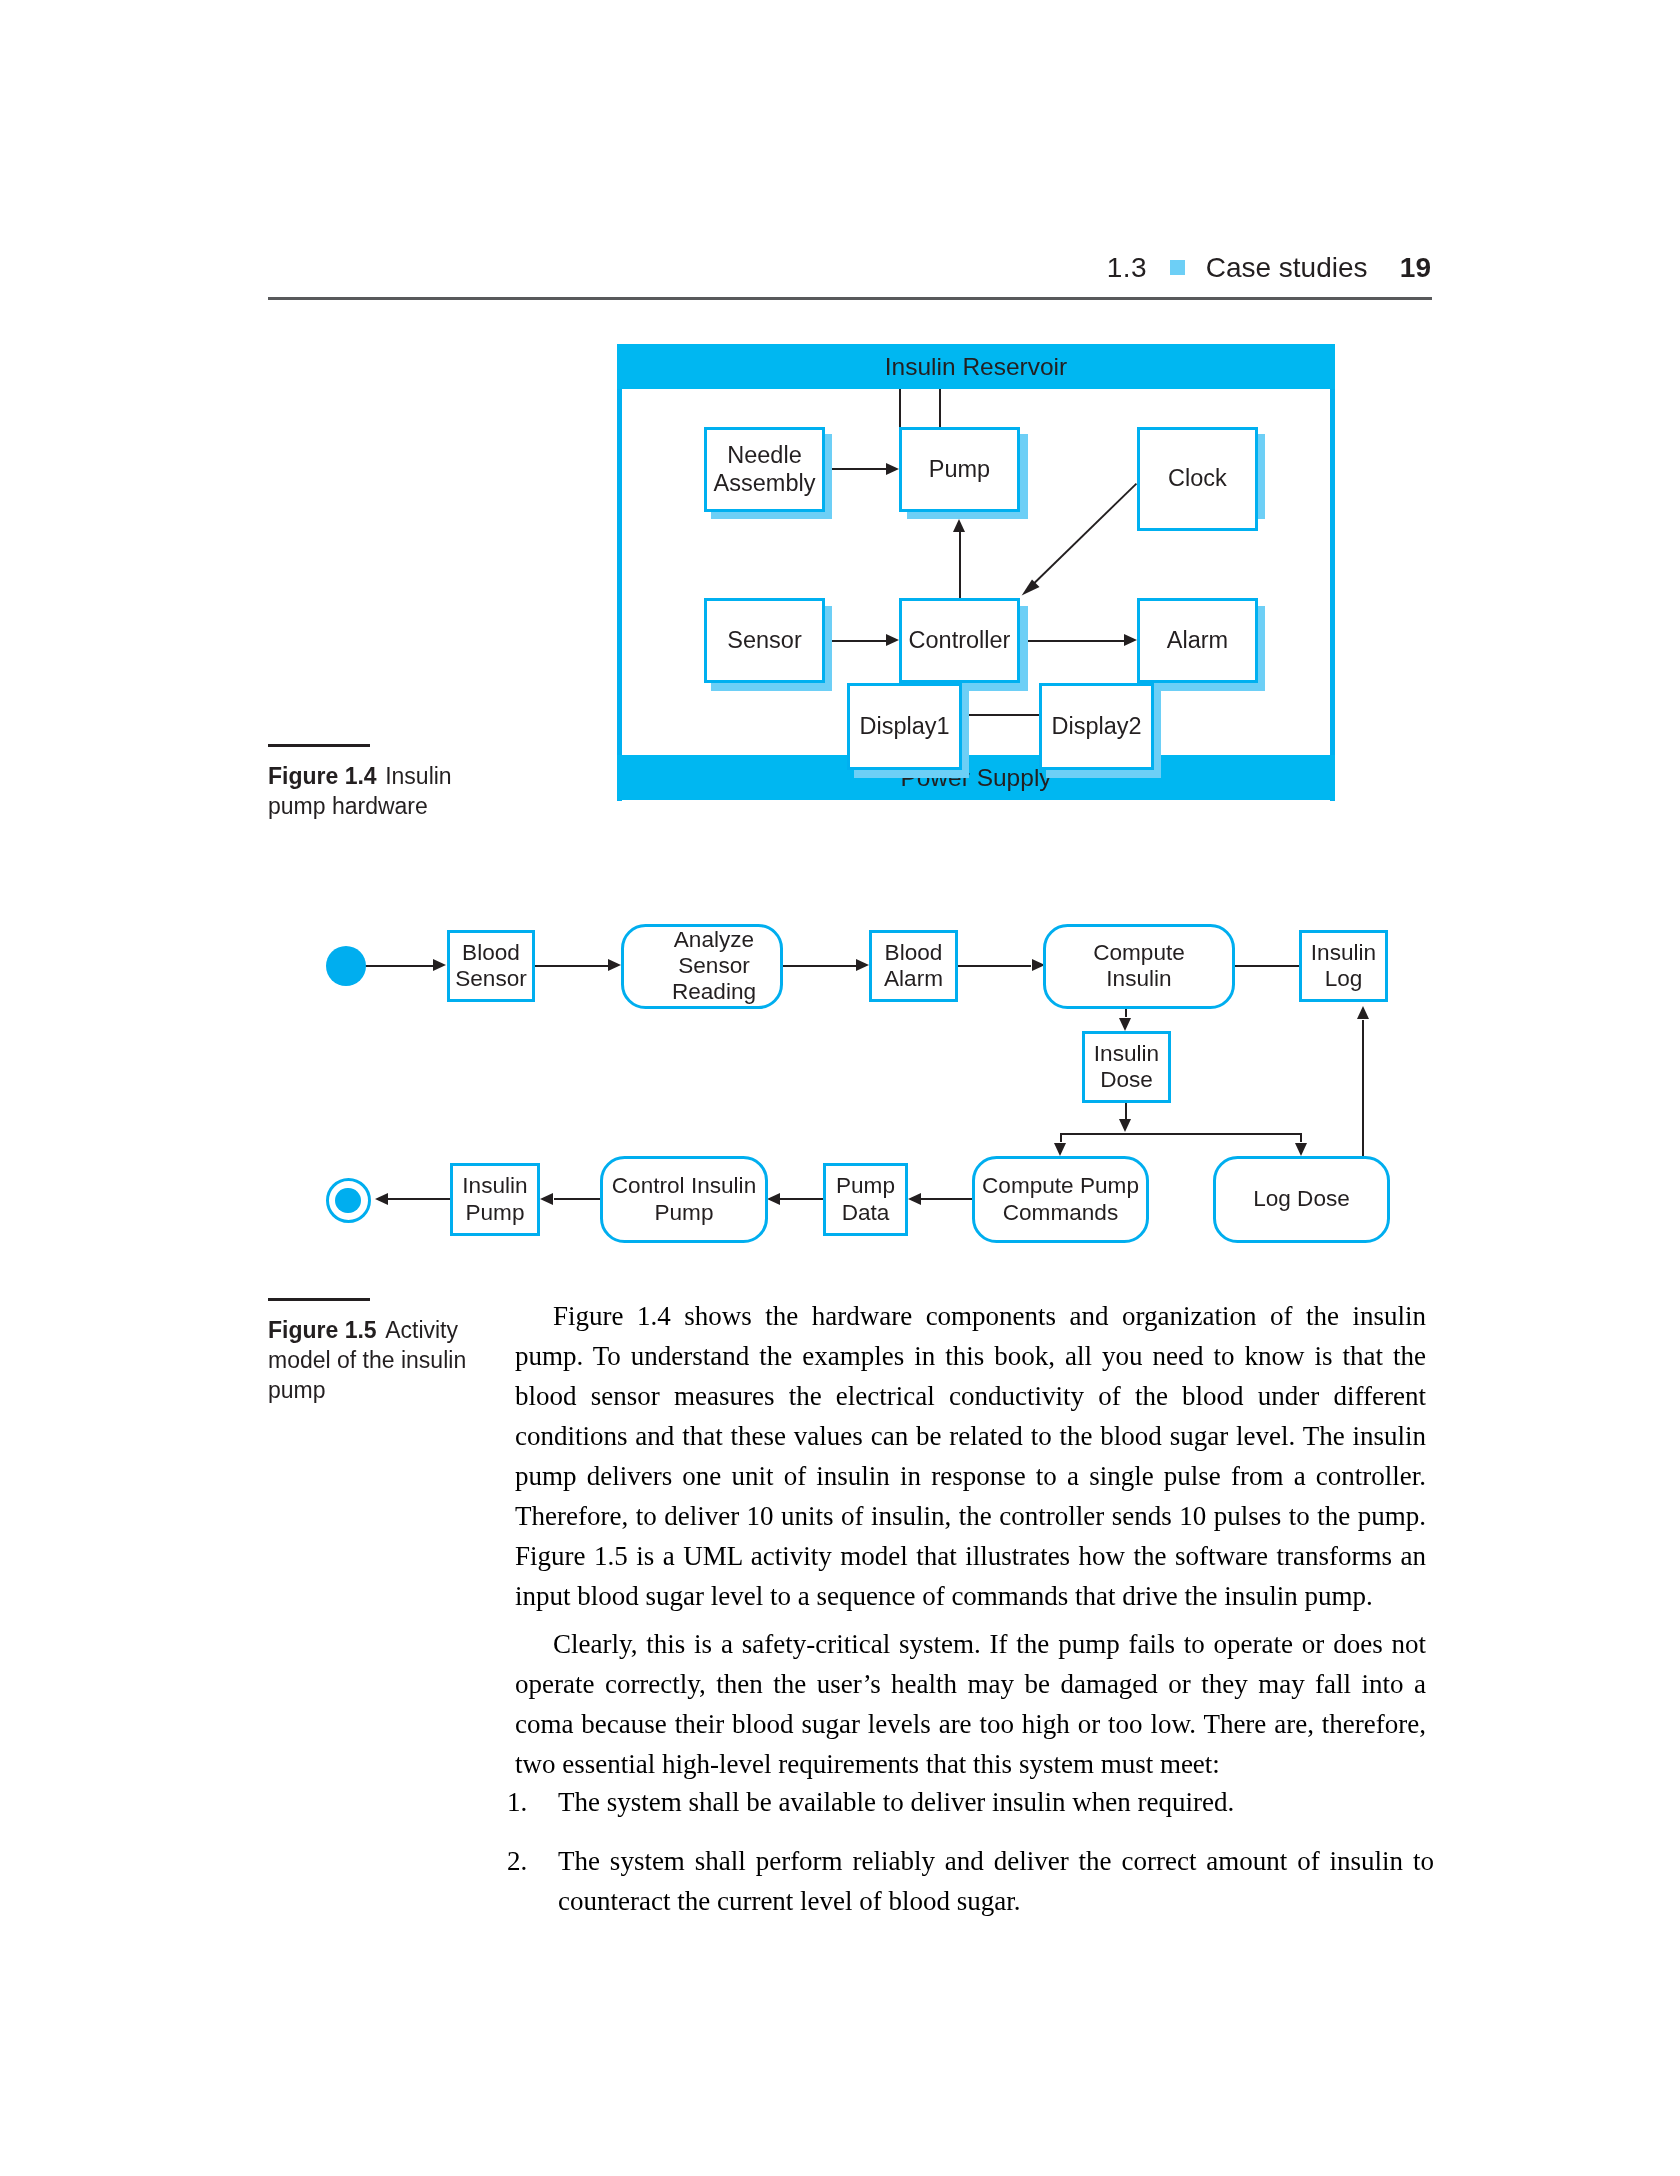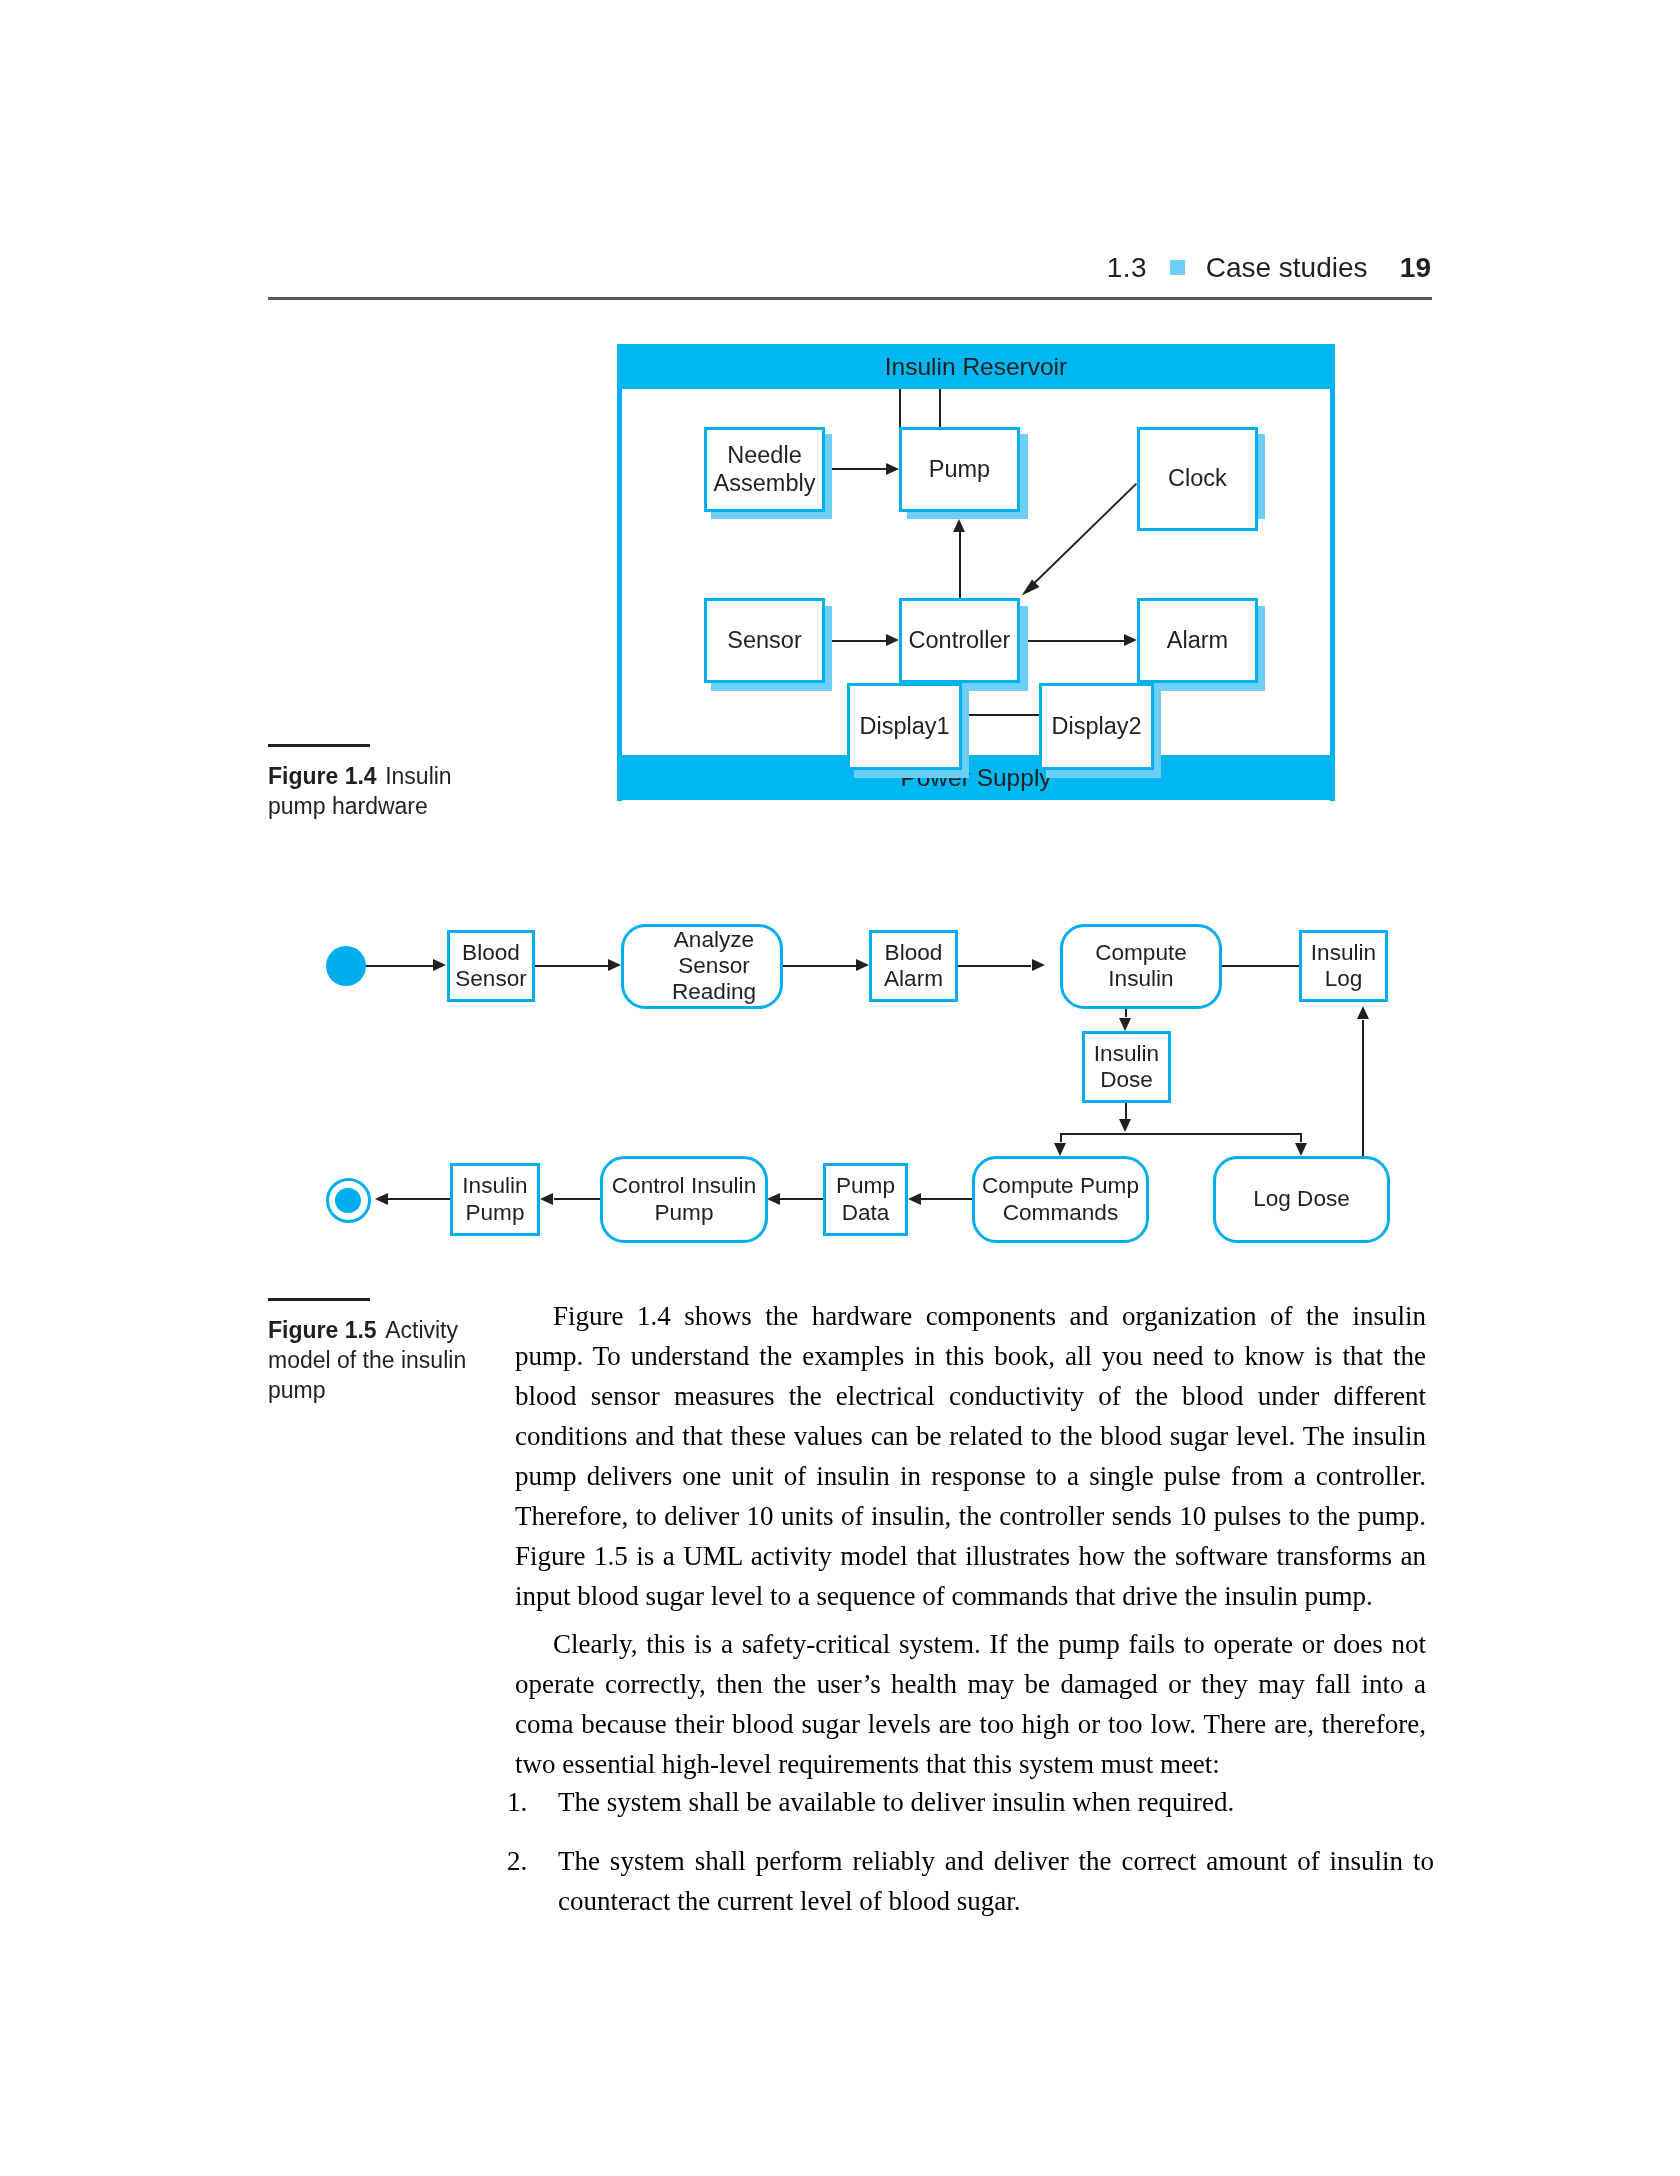--- a/index.html
+++ b/index.html
@@ -331,21 +331,21 @@
       </span>
     </div>
 
     <div class="actbox" style="left:549px; top:31px; width:89px; height:72px;">
       <span>
         <span>Blood</span><br>
         <span>Alarm</span>
       </span>
     </div>
 
-    <div class="actbox rounded" style="left:740px; top:24.5px; width:162px; height:85px;">
+    <div class="actbox rounded" style="left:723px; top:24.5px; width:192px; height:85px;">
       <span>
         <span>Compute</span><br>
         <span>Insulin</span>
       </span>
     </div>
 
     <div class="actbox" style="left:979px; top:31px; width:89px; height:72px;">
       <span>
         <span>Insulin</span><br>
         <span>Log</span>

